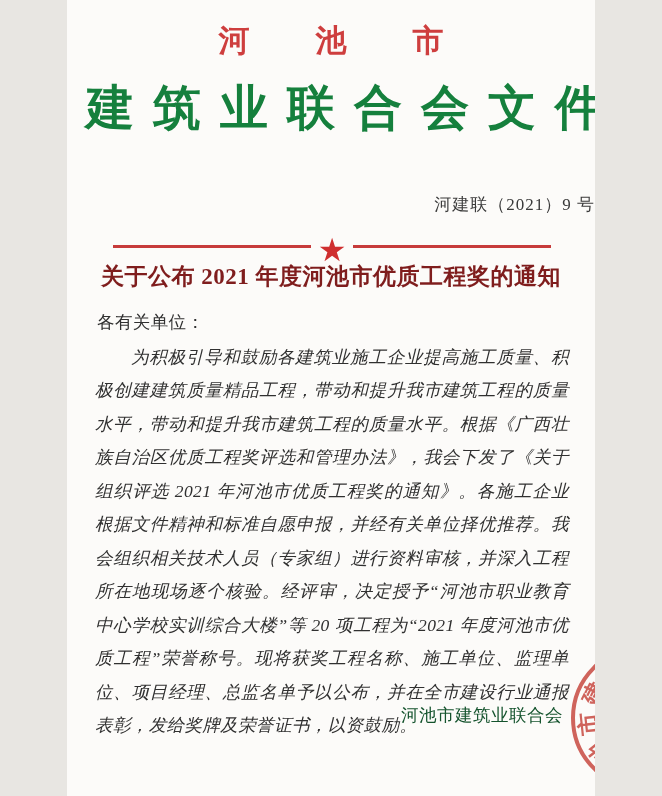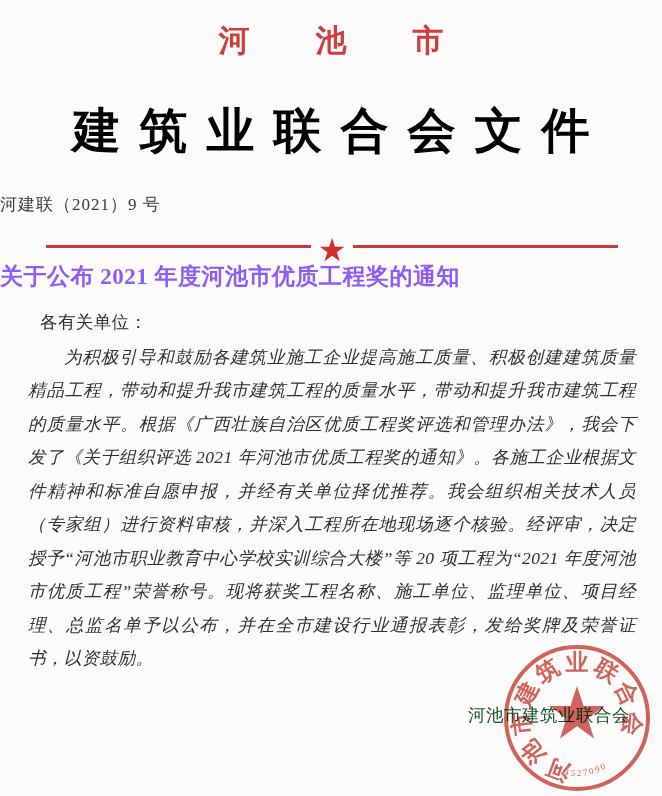--- a/index.html
+++ b/index.html
@@ -1,69 +1,68 @@
 <!DOCTYPE html>
 <html><head>
 <meta charset="utf-8">
 <style>
   html,body{margin:0;padding:0;background:#e8e6e2;}
   .page{
     position:relative;
-    width:662px;height:796px;
+    width:528px;height:796px;
     margin:0 auto;
     background:#fcfbf9;
     overflow:hidden;
     font-family:"Liberation Serif","DejaVu Serif",serif;
     color:#2e2e2e;
   }
   
   .org-top{
     position:absolute;top:20px;left:0;right:0;
     text-align:center;
     font-size:31px;font-weight:bold;color:#ce3e3e;
     letter-spacing:66px;text-indent:66px;
     white-space:nowrap;
   }
   .org-main{
     position:absolute;top:76px;left:0;right:0;
     text-align:center;
-    font-size:48px;font-weight:bold;color:#000000;
+    font-size:48px;font-weight:bold;color:#15803d;
     letter-spacing:19px;text-indent:19px;
     white-space:nowrap;
-    margin-top:23px;
   }
   .doc-number{
     position:absolute;top:193px;left:0;right:0;
-    text-align:left;font-size:17px;color:#3a3a3a;
+    text-align:right;font-size:17px;color:#3a3a3a;
     letter-spacing:1px;
   }
   
   .divider{
     position:absolute;top:229px;left:46px;right:44px;height:34px;
     display:flex;align-items:center;
   }
   .divider .line{flex:1;height:3px;background:#c73b3b;}
   .divider .star{
     margin:0 7px;color:#cf2f2f;font-size:32px;line-height:30px;
     transform:translateY(4px);
     font-family:"DejaVu Sans",sans-serif;
   }
   
   .doc-title{
     position:absolute;top:261px;left:0;right:0;
-    text-align:left;font-size:23px;font-weight:600;color:#8b5cf6;
+    text-align:center;font-size:23px;font-weight:600;color:#7f1d1d;
     letter-spacing:0.5px;
   }
   
   .content{
     position:absolute;top:306px;left:28px;right:26px;
     font-size:17.5px;line-height:33.5px;color:#303030;
     letter-spacing:0.4px;
   }
-  .salutation{margin:0 0 1px 12px;}
+  .salutation{margin:0 0 1px 2px;}
   .body-par{
     margin:0;text-indent:2.05em;text-align:justify;font-style:italic;
   }
   .attachment{margin-top:28px;text-indent:2.05em;}
   .attachment .att-text{margin-left:0.9em;}
   
   .signature{
     position:absolute;top:701px;right:32px;
     text-align:right;font-size:17.5px;line-height:28px;color:#14532d;
     letter-spacing:0.5px;

